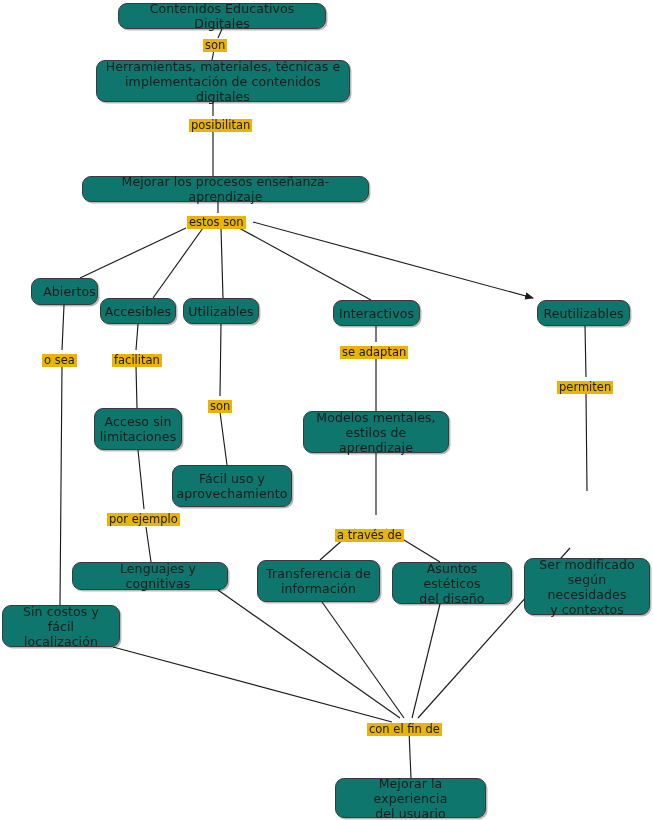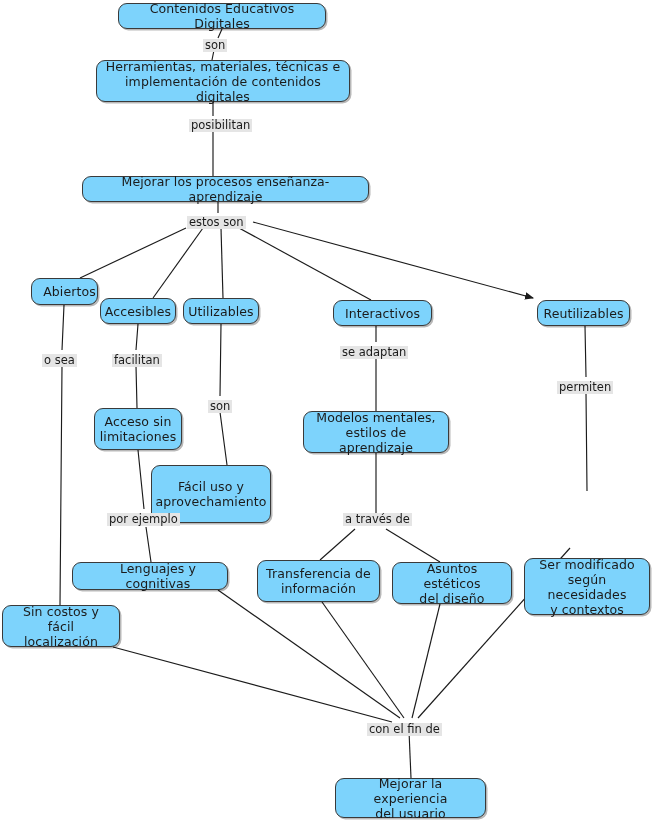--- a/index.html
+++ b/index.html
@@ -19,41 +19,41 @@
     position: absolute;
     left: 0;
     top: 0;
     width: 653px;
     height: 820px;
     pointer-events: none;
   }
   .node {
     position: absolute;
     box-sizing: border-box;
-    background: #7dd3fc;
+    background: #0f766e;
     border: 1px solid #3a3a3a;
     border-radius: 9px;
     display: flex;
     align-items: center;
     justify-content: center;
     text-align: center;
     color: #1b1b1b;
     font-size: 12.5px;
     line-height: 15px;
     letter-spacing: 0.1px;
     box-shadow: 1.5px 1.5px 0 rgba(0,0,0,0.28);
     padding: 2px 6px;
     white-space: pre-line;
   }
   .linklabel {
     position: absolute;
     color: #1b1b1b;
     font-size: 11.5px;
     line-height: 13px;
-    background: #e5e5e5;
+    background: #eab308;
     text-align: center;
     white-space: nowrap;
     padding: 0 2px;
   }
 </style>
 </head>
 <body>
 
 <div id="map-canvas">
   <svg id="edge-layer" width="653" height="820" viewBox="0 0 653 820" xmlns="http://www.w3.org/2000/svg">
@@ -90,25 +90,25 @@
   </svg>
 
   <div id="node-layer">
       <div class="node" style="left: 118px; top: 3px; width: 208px; height: 26px;">Contenidos Educativos Digitales</div>
       <div class="node" style="left: 96px; top: 60px; width: 254px; height: 42px;">Herramientas, materiales, técnicas e
 implementación de contenidos digitales</div>
       <div class="node" style="left: 82px; top: 176px; width: 287px; height: 26px;">Mejorar los procesos enseñanza-aprendizaje</div>
       <div class="node" style="left: 31px; top: 278px; width: 67px; height: 27px; padding-left: 16px;">Abiertos</div>
       <div class="node" style="left: 100px; top: 298px; width: 76px; height: 26px;">Accesibles</div>
       <div class="node" style="left: 183px; top: 298px; width: 76px; height: 26px;">Utilizables</div>
-      <div class="node" style="left: 333px; top: 300px; width: 99px; height: 26px;">Interactivos</div>
+      <div class="node" style="left: 333px; top: 300px; width: 87px; height: 26px;">Interactivos</div>
       <div class="node" style="left: 537px; top: 300px; width: 93px; height: 26px;">Reutilizables</div>
       <div class="node" style="left: 94px; top: 408px; width: 88px; height: 42px;">Acceso sin
 limitaciones</div>
-      <div class="node" style="left: 151px; top: 465px; width: 120px; height: 58px;">Fácil uso y
+      <div class="node" style="left: 172px; top: 465px; width: 120px; height: 42px;">Fácil uso y
 aprovechamiento</div>
       <div class="node" style="left: 303px; top: 411px; width: 146px; height: 42px;">Modelos mentales,
 estilos de aprendizaje</div>
       <div class="node" style="left: 524px; top: 515px; width: 126px; height: 57px; margin-top: 43px;">Ser modificado
 según necesidades
 y contextos</div>
       <div class="node" style="left: 72px; top: 562px; width: 156px; height: 28px; padding-left: 22px;">Lenguajes y  cognitivas</div>
       <div class="node" style="left: 257px; top: 560px; width: 123px; height: 42px;">Transferencia de
 información</div>
       <div class="node" style="left: 392px; top: 562px; width: 120px; height: 42px;">Asuntos estéticos
@@ -121,16 +121,16 @@
   <div id="label-layer">
       <div class="linklabel" style="left: 203px; top: 39px;">son</div>
       <div class="linklabel" style="left: 189px; top: 119px;">posibilitan</div>
       <div class="linklabel" style="left: 187px; top: 216px;">estos son</div>
       <div class="linklabel" style="left: 42px; top: 354px;">o sea</div>
       <div class="linklabel" style="left: 112px; top: 354px;">facilitan</div>
       <div class="linklabel" style="left: 208px; top: 400px;">son</div>
       <div class="linklabel" style="left: 340px; top: 346px;">se adaptan</div>
       <div class="linklabel" style="left: 557px; top: 381px;">permiten</div>
       <div class="linklabel" style="left: 107px; top: 513px;">por ejemplo</div>
-      <div class="linklabel" style="left: 335px; top: 513px; margin-left: 8px;">a través de</div>
+      <div class="linklabel" style="left: 335px; top: 529px;">a través de</div>
       <div class="linklabel" style="left: 367px; top: 723px;">con el fin de</div>
     </div>
 </div>
 
 </body></html>

